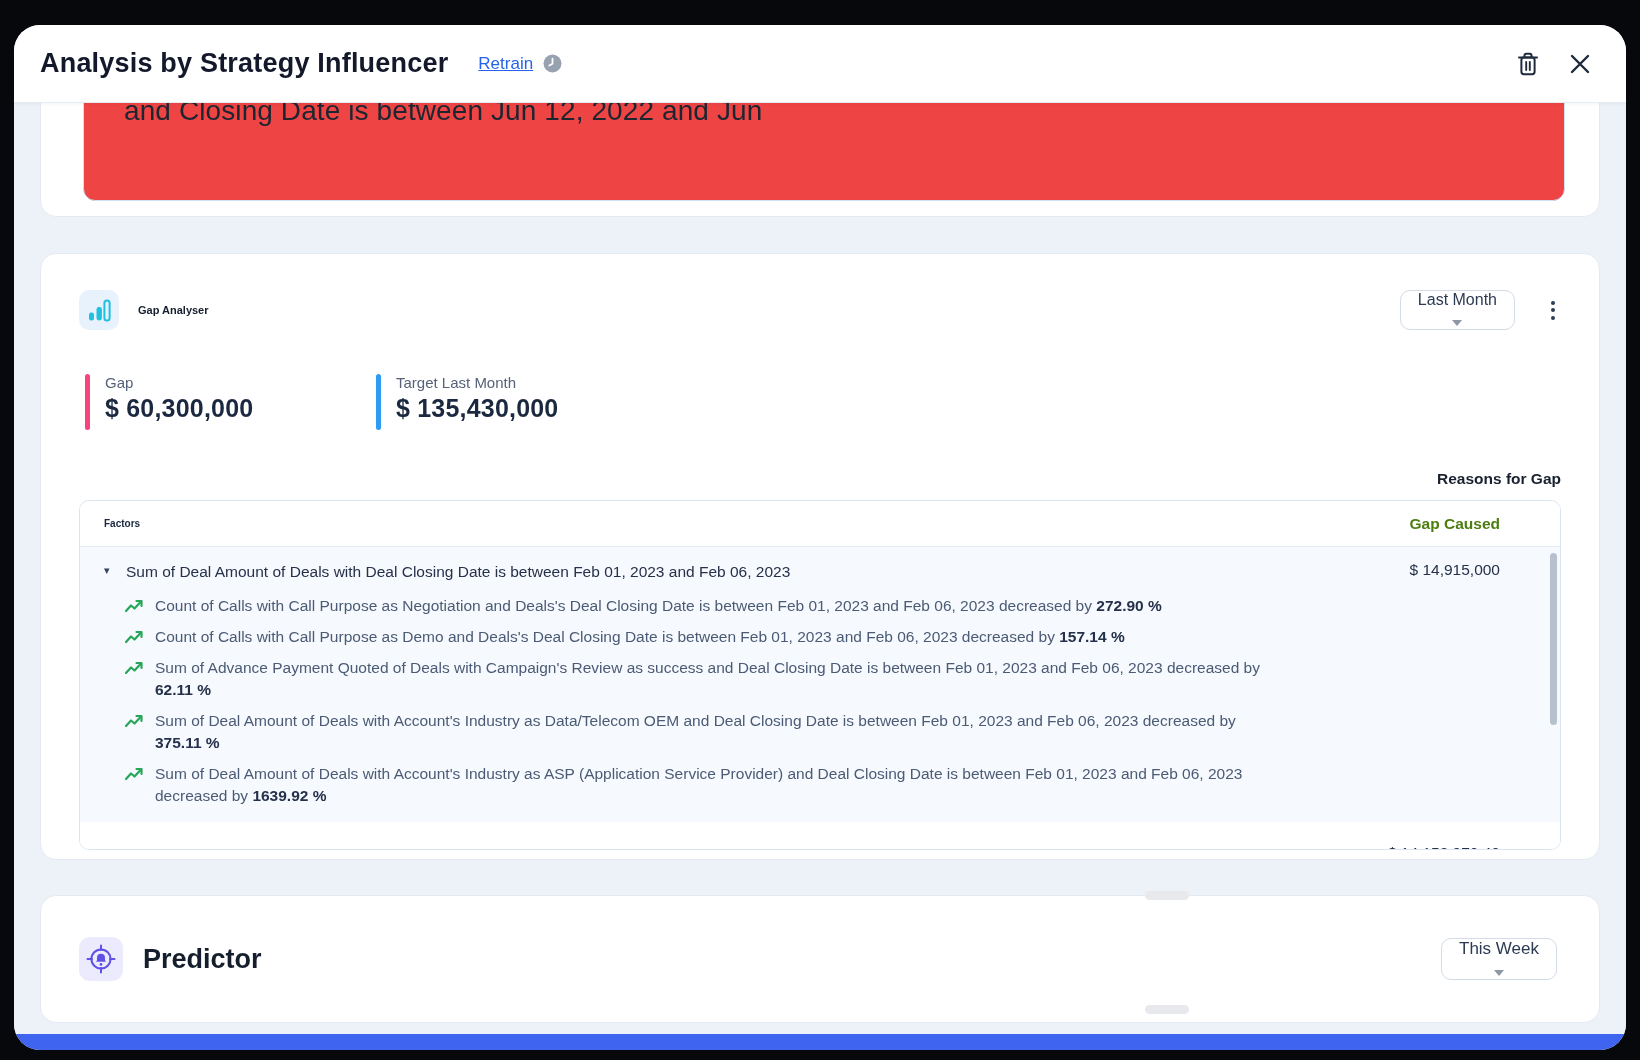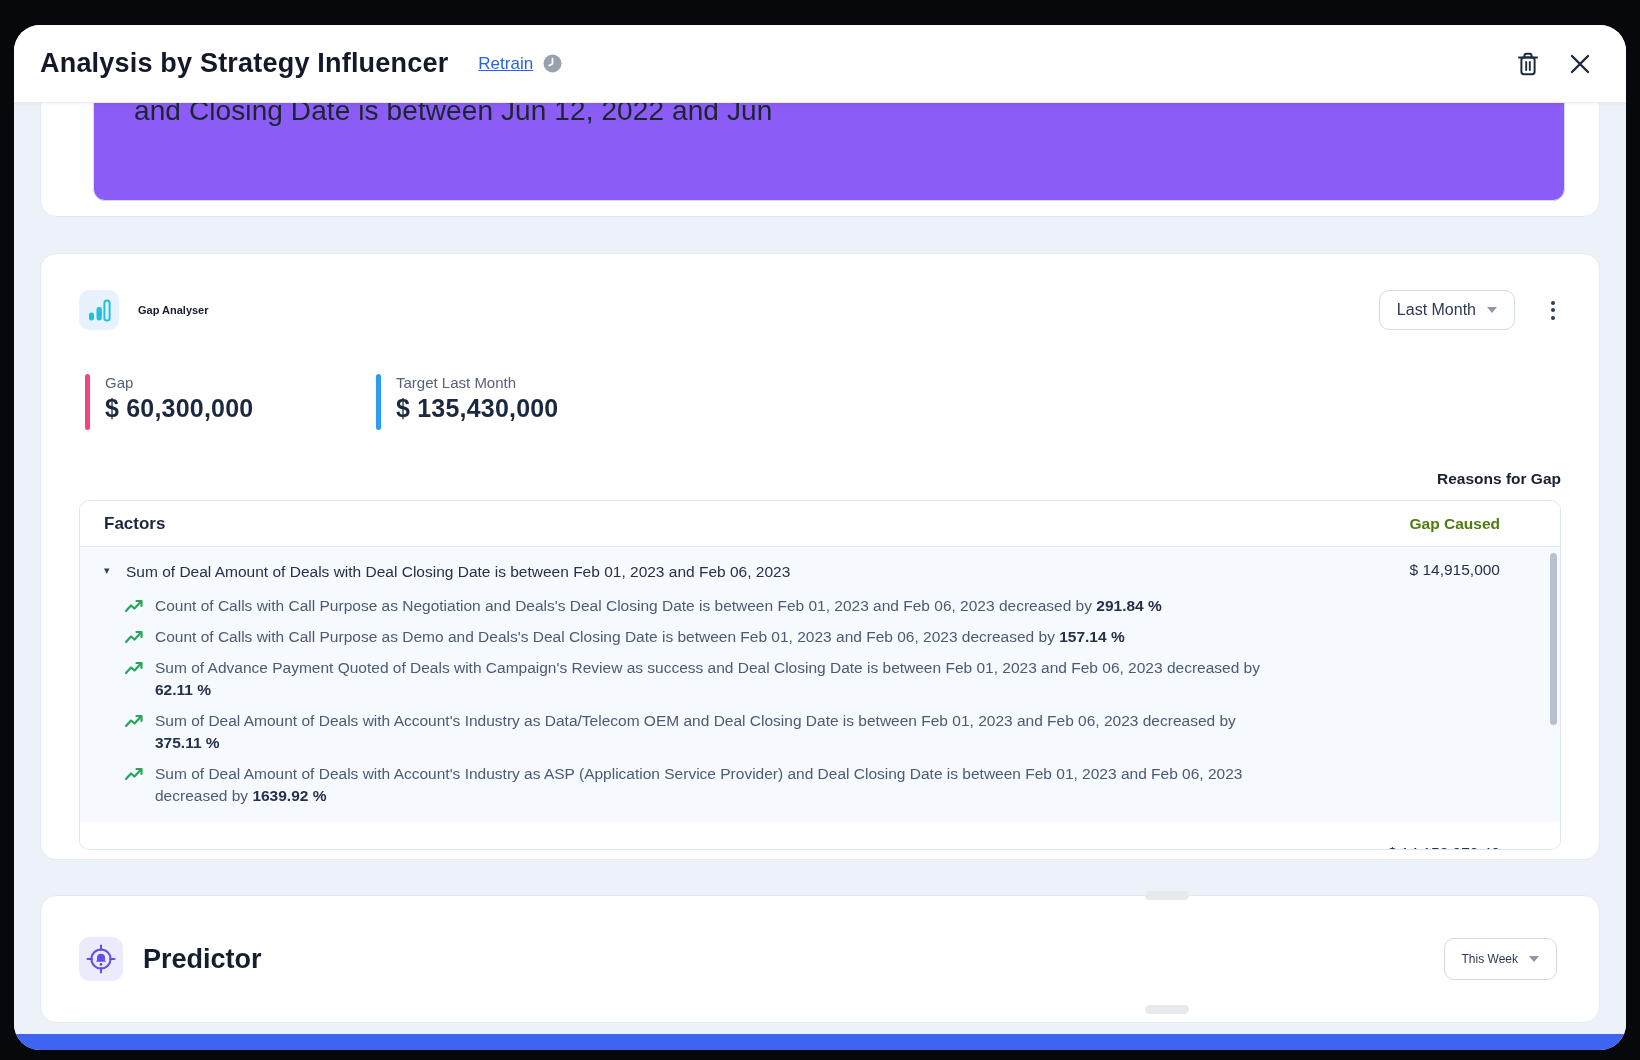--- a/index.html
+++ b/index.html
@@ -38,22 +38,22 @@
     position:absolute; left:0; top:78px; right:0; bottom:16px;
     overflow:hidden; background:#edf1f8;
   }
   .card {
     position:absolute; background:#fff; border:1px solid #e4eaf3;
     border-radius:16px;
   }
   
   .card-insight { left:26px; top:-36px; width:1560px; height:150px; }
   .quote-box {
-    position:absolute; left:52px; right:34px; top:-40px; height:173px;
-    border:1px solid #cfdff5; border-radius:12px; background:#8b5cf6;
+    position:absolute; left:42px; right:34px; top:-40px; height:173px;
+    border:1px solid #cfdff5; border-radius:12px; background:#ef4444;
   }
   .quote-text {
     position:absolute; left:40px; top:54px;
     font-size:28px; line-height:56px; color:#1d2531; letter-spacing:.1px;
   }
   .quote-text b { font-weight:700; }
   
   .card-gap { left:26px; top:150px; width:1560px; height:607px; padding:0 38px; }
   .ga-head { display:flex; align-items:center; margin-top:36px; height:40px; }
   .sq-icon {
@@ -61,21 +61,21 @@
     display:inline-flex; align-items:center; justify-content:center;
     flex:0 0 auto;
   }
   .ga-sq { background:#e8f2fd; }
   .ga-title { margin-left:19px; font-size:11px; font-weight:700; color:#151e2c; }
   .head-right { margin-left:auto; display:flex; align-items:center; }
   .pill {
     display:inline-flex; align-items:center; gap:11px; height:40px;
     padding:0 17px; background:#fff; border:1.5px solid #d3dbe6;
     border-radius:10px; cursor:pointer;
-    font-size:16px; font-weight:500; color:#2c3a52; font-family:inherit;
+    font-size:16px; font-weight:500; color:#2c3a52; font-family:inherit;flex-direction:column;
   }
   .caret-down {
     width:0; height:0; border-left:5px solid transparent;
     border-right:5px solid transparent; border-top:6px solid #8d97a6;
   }
   .kebab {
     margin-left:30px; background:none; border:none; cursor:pointer;
     display:flex; flex-direction:column; gap:3.5px; align-items:center;
     padding:6px;
   }
@@ -89,21 +89,21 @@
   
   .reasons-title { margin-top:40px; font-size:15.5px; font-weight:700; color:#18212f;text-align:right; }
   .rtable {
     margin-top:12px; height:350px; border:1px solid #dbe5f1; border-radius:10px;
     background:#fff; position:relative; overflow:hidden;
   }
   .thead {
     display:flex; align-items:center; height:46px; padding:0 24px;
     border-bottom:1px solid #e3ebf5; background:#fff;
   }
-  .th-factors { flex:1; font-size:17px; font-weight:700; color:#1b2740; }
+  .th-factors { flex:1; font-size:10px; font-weight:700; color:#1b2740; }
   .th-gap { font-size:15.5px; font-weight:700; color:#4d7c0f; padding-right:36px; }
   .tbody { position:absolute; left:0; right:0; top:46px; bottom:0; overflow:hidden; background:#fff; }
   .group { background:#f6f9fd; padding-bottom:10px; }
   .group.collapsed { background:#fff; padding-top:22px; padding-bottom:0; }
   .row-parent { display:flex; align-items:flex-start; padding:14px 24px 8px; cursor:pointer; }
   .group.collapsed .row-parent { padding-top:0; }
   .caret-cell { width:22px; font-size:11px; color:#34425c; padding-top:3px; flex:0 0 auto; }
   .factor { flex:1; font-size:15.5px; color:#25314a; line-height:22px; }
   .gap-val { font-size:15.5px; color:#25314a; white-space:nowrap; padding-right:36px; padding-left:20px; }
   .row-child { display:flex; align-items:flex-start; padding:4px 24px 5px 44px; }
@@ -222,21 +222,21 @@
               <div class="row-parent">
                 <span class="caret-cell">▾</span>
                 <span class="factor">Sum of Deal Amount of Deals with Deal Closing Date is between Feb 01, 2023 and Feb 06, 2023</span>
                 <span class="gap-val">$ 14,915,000</span>
               </div>
               <div class="row-child">
                 <span class="trend-icon"><svg width="22" height="18" viewBox="0 0 22 18">
                     <path d="M2 14 L7 8.5 L10.5 11.5 L17 4.5" fill="none" stroke="#27A65A" stroke-width="2.2" stroke-linecap="round" stroke-linejoin="round"></path>
                     <path d="M12.5 4 h5 v5" fill="none" stroke="#27A65A" stroke-width="2.2" stroke-linecap="round" stroke-linejoin="round"></path>
                   </svg></span>
-                <span class="child-text">Count of Calls with Call Purpose as Negotiation and Deals's Deal Closing Date is between Feb 01, 2023 and Feb 06, 2023 decreased by <b>291.84 %</b></span>
+                <span class="child-text">Count of Calls with Call Purpose as Negotiation and Deals's Deal Closing Date is between Feb 01, 2023 and Feb 06, 2023 decreased by <b>272.90 %</b></span>
               </div>
               <div class="row-child">
                 <span class="trend-icon"><svg width="22" height="18" viewBox="0 0 22 18">
                     <path d="M2 14 L7 8.5 L10.5 11.5 L17 4.5" fill="none" stroke="#27A65A" stroke-width="2.2" stroke-linecap="round" stroke-linejoin="round"></path>
                     <path d="M12.5 4 h5 v5" fill="none" stroke="#27A65A" stroke-width="2.2" stroke-linecap="round" stroke-linejoin="round"></path>
                   </svg></span>
                 <span class="child-text">Count of Calls with Call Purpose as Demo and Deals's Deal Closing Date is between Feb 01, 2023 and Feb 06, 2023 decreased by <b>157.14 %</b></span>
               </div>
               <div class="row-child">
                 <span class="trend-icon"><svg width="22" height="18" viewBox="0 0 22 18">
@@ -276,21 +276,21 @@
       <span class="sq-icon pred-sq">
         <svg width="30" height="30" viewBox="0 0 30 30">
           <circle cx="15" cy="15" r="9.6" fill="none" stroke="#6050e5" stroke-width="2"></circle>
           <path d="M15 1.5 V6 M15 24 V28.5 M1.5 15 H6 M24 15 H28.5" stroke="#6050e5" stroke-width="2" stroke-linecap="round"></path>
           <path d="M15 9.8 a4 4 0 0 1 4 4 v2.4 l1 1.6 h-10 l1-1.6 v-2.4 a4 4 0 0 1 4-4 z" fill="#6050e5"></path>
           <circle cx="15" cy="20.4" r="1.4" fill="#6050e5"></circle>
         </svg>
       </span>
       <span class="pred-title">Predictor</span>
       <span class="head-right">
-        <button class="pill" style="font-size:12px; height:42px;">
+        <button class="pill" style="font-size:17px; height:42px;">
           <span>This Week</span>
           <i class="caret-down"></i>
         </button>
       </span>
     </section>
 
     <div class="skeleton-dash dash1"></div>
     <div class="skeleton-dash dash2"></div>
   </div>
 

